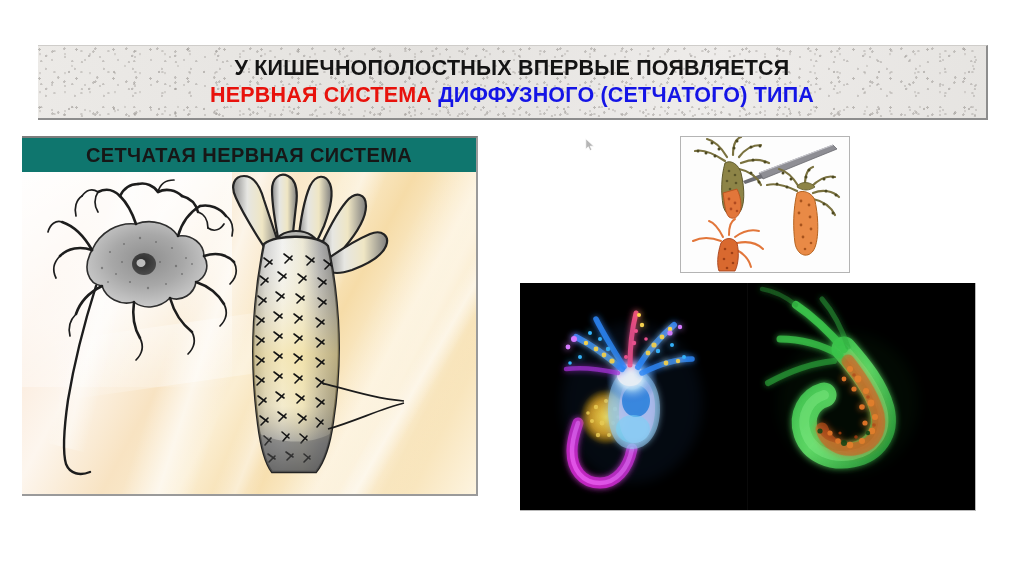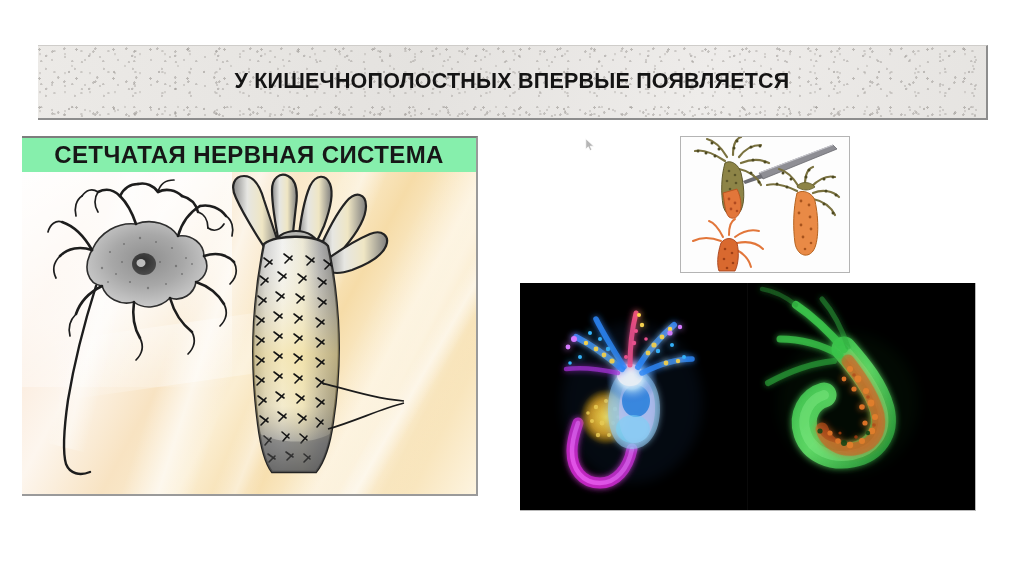--- a/index.html
+++ b/index.html
@@ -89,25 +89,25 @@
     border-right: 2px solid #9a9a9a;
     border-bottom: 2px solid #9a9a9a;
     box-sizing: border-box;
     overflow: hidden;
   }
   .left-heading {
     height: 34px;
     display: flex;
     align-items: center;
     justify-content: center;
-    font-size: 24px;
+    font-size: 20px;
     font-weight: bold;
     color: #171717;
     letter-spacing: .4px;
-    background: #86efac;
+    background: #0f766e;
     white-space: nowrap;
   }
   .left-art {
     position: relative;
     height: 322px;
     overflow: hidden;
     background:
       linear-gradient(118deg,
         #fdf3ec 0%, #fbeadb 14%, #fdf6ee 26%,
         #f8e3c2 40%, #fbeed2 52%, #f6dca8 63%,
@@ -179,20 +179,23 @@
     height: 14px;
     opacity: .35;
     pointer-events: none;
   }
 </style>
 </head>
 <body>
 
 <div class="title-banner">
   <div class="title-line title-line-1">У КИШЕЧНОПОЛОСТНЫХ ВПЕРВЫЕ ПОЯВЛЯЕТСЯ</div>
+  <div class="title-line title-line-2">
+    <span class="t-red">НЕРВНАЯ СИСТЕМА </span><span class="t-blue">ДИФФУЗНОГО (СЕТЧАТОГО) ТИПА</span>
+  </div>
 </div>
 
 <div class="left-panel">
 
   <div class="left-heading">СЕТЧАТАЯ НЕРВНАЯ СИСТЕМА</div>
 
   <div class="left-art">
 
     <div class="white-wash"></div>
     <div class="streak s1"></div>

